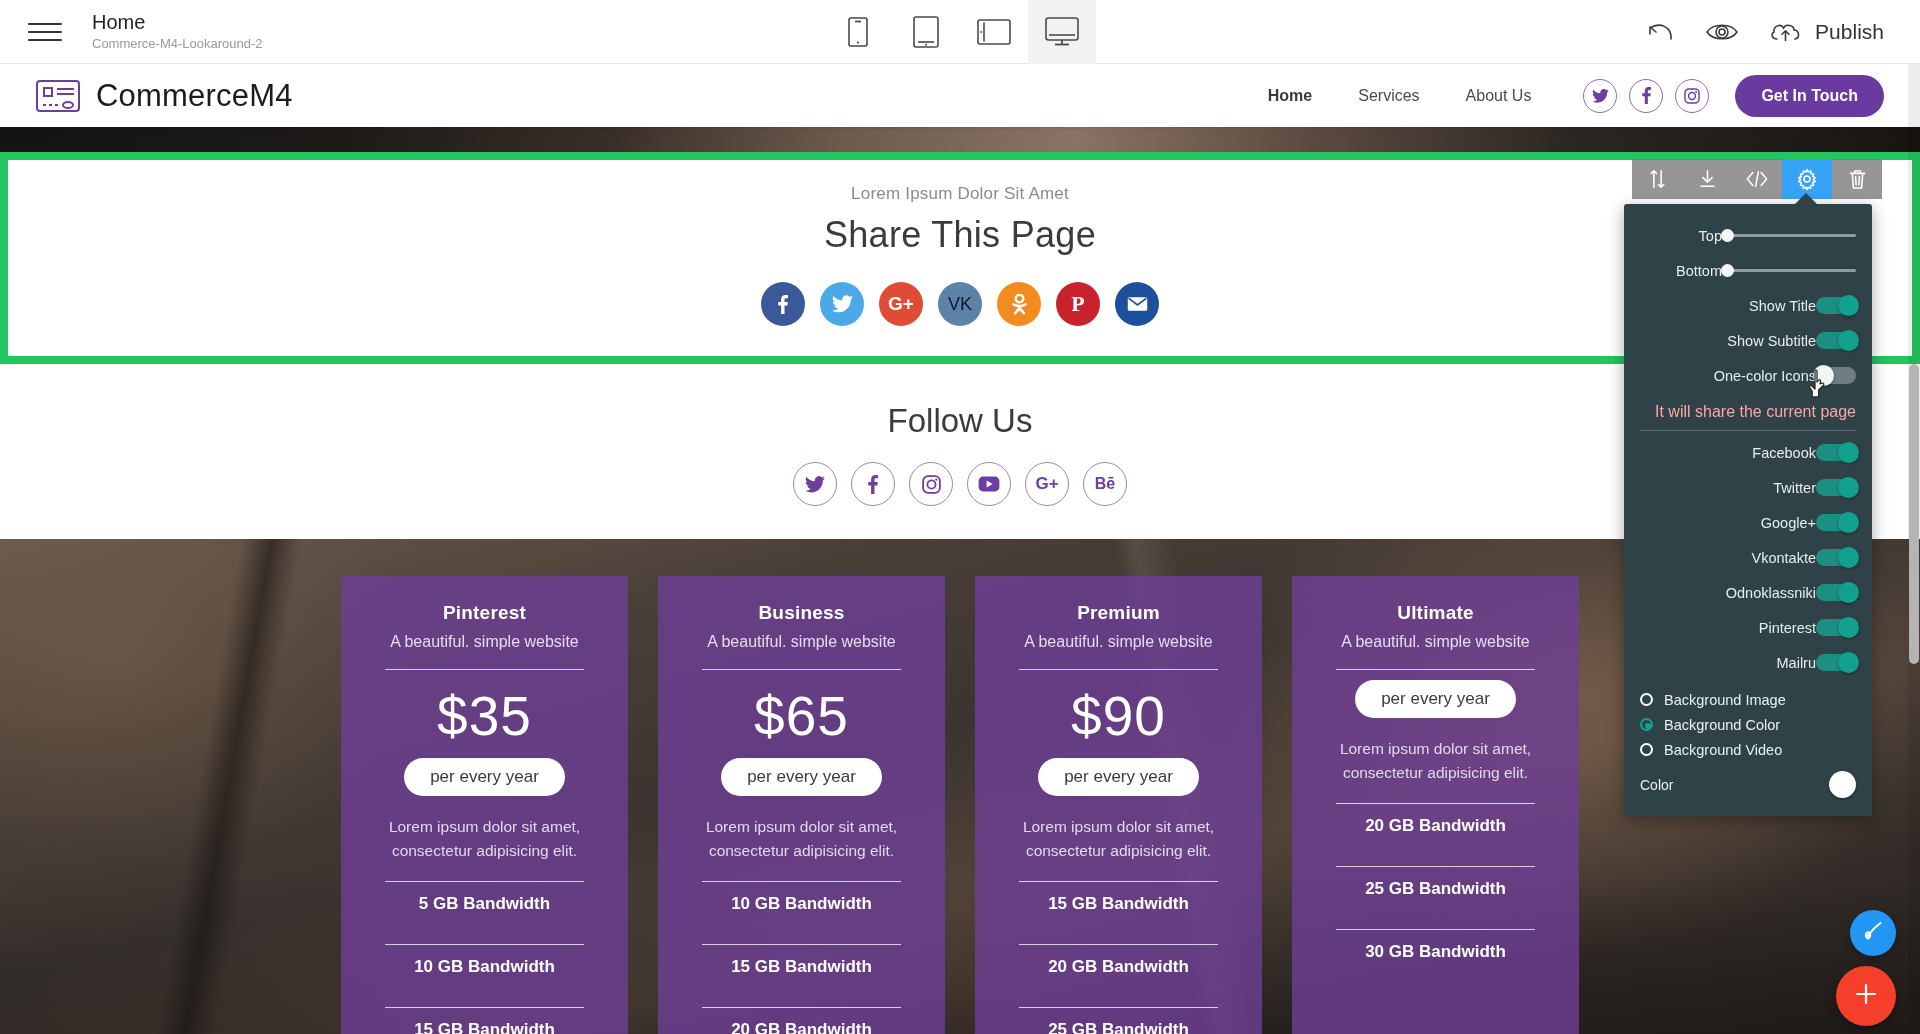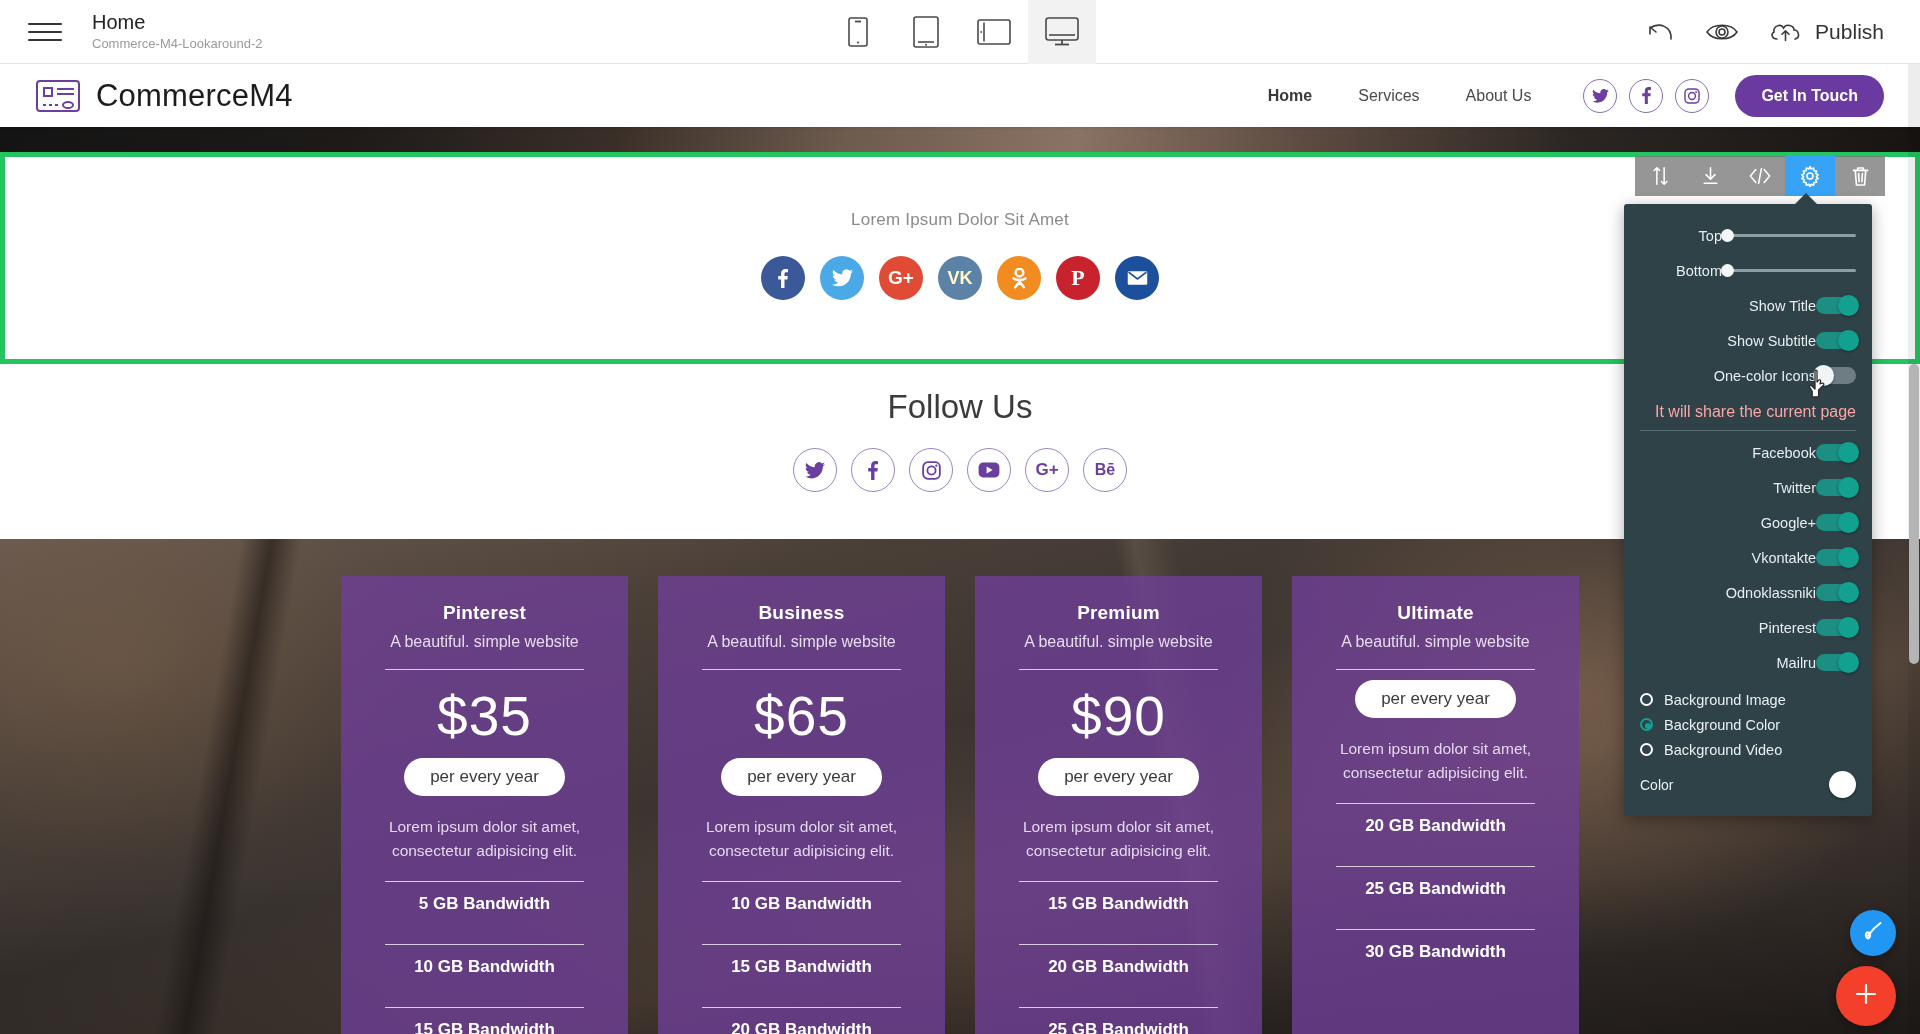--- a/index.html
+++ b/index.html
@@ -74,43 +74,43 @@
   
   .hero-strip {
     position: relative; height: 25px; width: 100%;
     background:
       linear-gradient(100deg,#141414 0%,#1d1a18 18%,#3a2f28 32%,#6d5b4e 44%,#8a7364 56%,#5d4b41 68%,#2b2622 82%,#171412 100%);
     filter: blur(.3px);
   }
 
   
   .share-block {
-    position: relative; background: #fff; border: 5px solid #22c55e;
+    position: relative; background: #fff; border: 8px solid #22c55e;
     height: 212px; display: flex; flex-direction: column; align-items: center; justify-content: center;
   }
   .share-sub { font-size: 17px; color: #8b8b8b; letter-spacing: .2px; margin-top: -6px; }
   .share-title { font-size: 36px; color: #3b3b3b; font-weight: 400; margin-top: 10px; letter-spacing: .3px; }
   .share-icons { display: flex; gap: 15px; margin-top: 26px; }
   .si { width: 44px; height: 44px; border-radius: 50%; display: flex; align-items: center; justify-content: center; cursor: pointer; }
   .si svg { fill: #fff; }
   .si .gtxt { color:#fff; font-size:19px; font-weight:700; font-family:"Liberation Sans",sans-serif; }
-  .si .vtxt { color:#fef9c3; font-size:18px; font-weight:700; }
+  .si .vtxt { color:#0f172a; font-size:18px; font-weight:400; }
   .si .ptxt { color:#fff; font-size:22px; font-weight:700; font-family:"Liberation Serif",serif; }
 
   
   .blk-toolbar {
     position: absolute; right: 30px; top: -1px; height: 40px; display: flex;
     background: rgba(120,120,120,.78); z-index: 45;
   }
   .blk-btn { width: 50px; height: 40px; display: flex; align-items: center; justify-content: center; cursor: pointer; }
   .blk-btn.active { background: #36a3f7; }
   .blk-btn svg { stroke: #fff; fill: none; stroke-width: 1.7; }
 
   
-  .follow-block { background: #fff; height: 175px; display: flex; flex-direction: column; align-items: center; padding-top: 24px; }
+  .follow-block { background: #fff; height: 175px; display: flex; flex-direction: column; align-items: center; padding-top: 38px; }
   .follow-title { font-size: 33px; color: #3b3b3b; font-weight: 400; }
   .follow-icons { display: flex; gap: 14px; margin-top: 22px; }
   .fi { width: 44px; height: 44px; border-radius: 50%; border: 1px solid #9b86bd; display: flex; align-items: center; justify-content: center; cursor: pointer; }
   .fi svg { fill: #6b3fa0; }
   .fi .gtxt { color:#6b3fa0; font-size:17px; font-weight:700; }
   .fi .btxt { color:#6b3fa0; font-size:16px; font-weight:700; }
 
   
   .pricing {
     position: relative; height: 540px; overflow: hidden;
@@ -325,20 +325,21 @@
             </svg>
         </div>
         <div class="blk-btn">
           <svg width="19" height="21" viewBox="0 0 20 22">
               <path d="M2.5 4.5 L17.5 4.5 M7 4.5 L7 2 L13 2 L13 4.5 M4.5 4.5 L5.7 20 L14.3 20 L15.5 4.5 M8 8 L8.5 16.5 M12 8 L11.5 16.5" stroke-linecap="round" stroke-linejoin="round"></path>
             </svg>
         </div>
       </div>
 
       <div class="share-sub">Lorem Ipsum Dolor Sit Amet</div>
+      <div class="share-title">Share This Page</div>
       <div class="share-icons">
         <div class="si" style="background:#3b5998">
           <svg width="10" height="19" viewBox="0 0 10 19">
               <path d="M6.5 19V10.4h2.9l.4-3.4H6.5V4.9c0-1 .3-1.6 1.7-1.6h1.8V.2C9.7.1 8.6 0 7.4 0 4.8 0 3.1 1.6 3.1 4.5V7H.2v3.4h2.9V19z"></path>
             </svg>
         </div>
         <div class="si" style="background:#4ba9e8">
           <svg width="21" height="18" viewBox="0 0 24 20">
               <path d="M24 2.4a9.6 9.6 0 0 1-2.8.8A4.9 4.9 0 0 0 23.3.4a9.8 9.8 0 0 1-3.1 1.2A4.9 4.9 0 0 0 11.8 6a13.9 13.9 0 0 1-10.1-5.1 4.9 4.9 0 0 0 1.5 6.5A4.8 4.8 0 0 1 1 6.8v.1a4.9 4.9 0 0 0 3.9 4.8 4.9 4.9 0 0 1-2.2.1 4.9 4.9 0 0 0 4.6 3.4A9.9 9.9 0 0 1 0 17.3 13.9 13.9 0 0 0 7.5 19.5c9.1 0 14-7.5 14-14v-.6A10 10 0 0 0 24 2.4z"></path>
             </svg>

